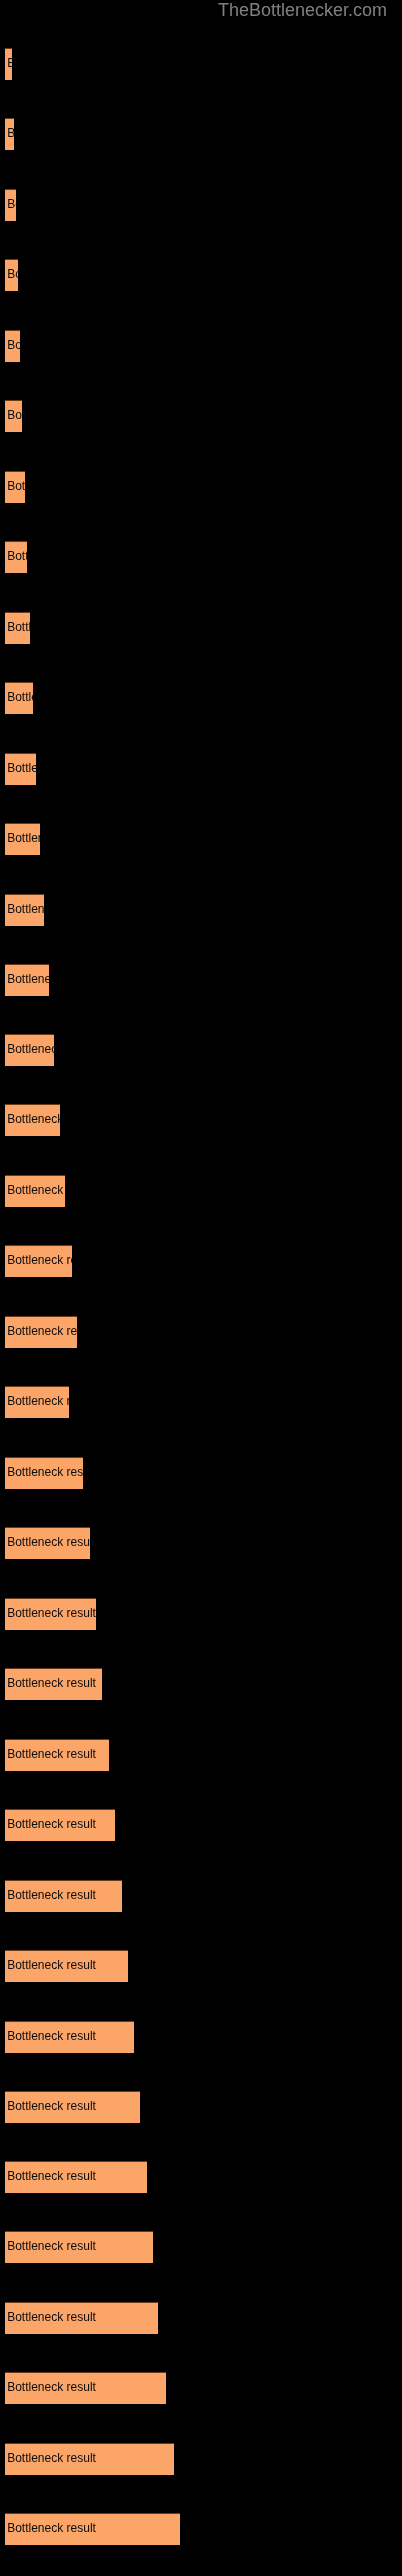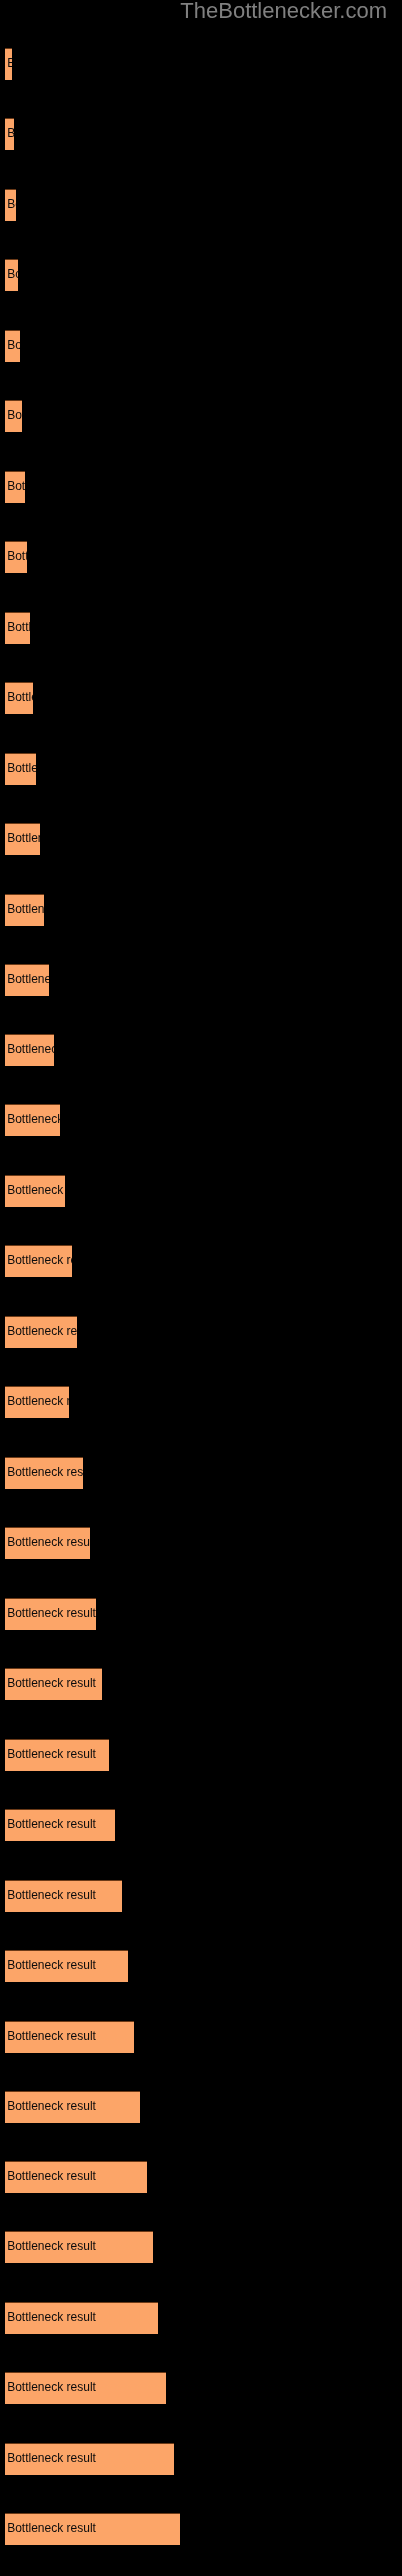--- a/index.html
+++ b/index.html
@@ -19,21 +19,21 @@
     position: relative;
     width: 403px;
     height: 2576px;
     background: #000000;
   }
   .watermark {
     position: absolute;
     right: 16px;
     top: 0.8px;
     font-family: "Liberation Sans", sans-serif;
-    font-size: 22px;
+    font-size: 18px;
     line-height: 19.3px;
     color: #808080;
     letter-spacing: 0px;
     white-space: nowrap;
     user-select: none;
   }
   #chart-area {
     position: absolute;
     left: 0;
     top: 0;

